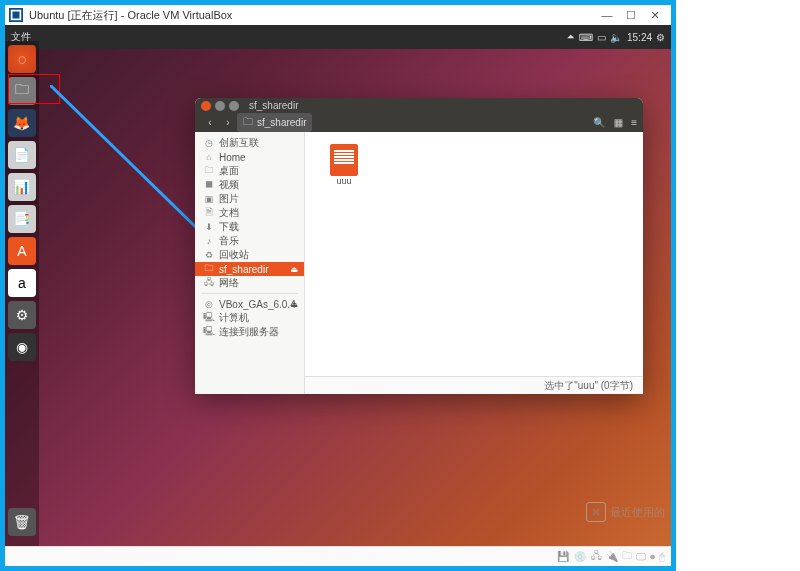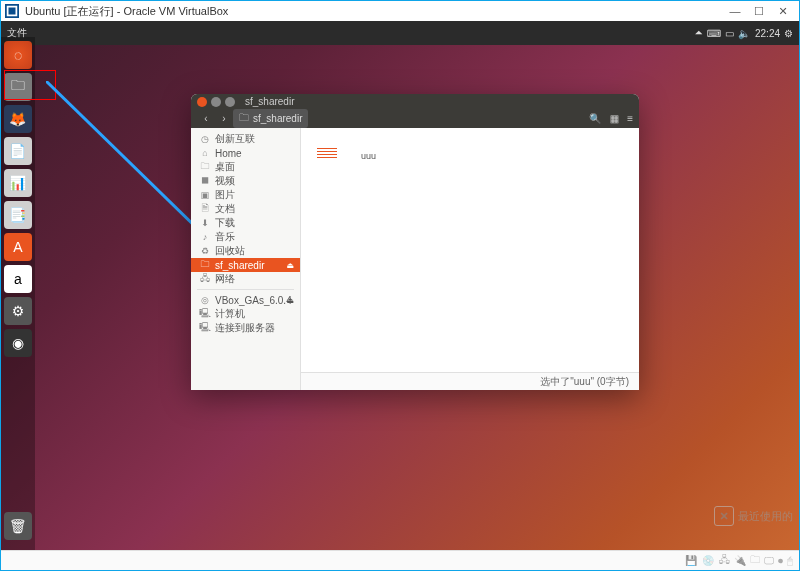--- a/index.html
+++ b/index.html
@@ -1,17 +1,17 @@
 <!DOCTYPE html>
 <html><head>
 <meta charset="utf-8">
 <style>
 * { box-sizing: border-box; margin: 0; padding: 0; font-family: "Microsoft YaHei", sans-serif; }
 html, body { width: 800px; height: 571px; overflow: hidden; }
-.vbox-window { width: 800px; height: 571px; background: #fff; display: flex; flex-direction: column; border: 1px solid #0ea5e9; }
+.vbox-window { width: 676px; height: 571px; background: #fff; display: flex; flex-direction: column; border: 5px solid #0ea5e9; }
 .titlebar { height: 20px; background: #fff; display: flex; align-items: center; padding: 0 4px; font-size: 11px; color: #333; }
 .titlebar .vb-icon { width: 14px; height: 14px; margin-right: 6px; }
 .titlebar .spacer { flex: 1; }
 .titlebar .win-btn { width: 24px; height: 18px; display: flex; align-items: center; justify-content: center; color: #555; }
 .menubar { height: 18px; background: #f5f5f5; display: flex; align-items: center; padding-left: 6px; font-size: 11px; color: #333; }
 .menubar .item { margin-right: 14px; }
 .vm-area { flex: 1; position: relative; background: linear-gradient(135deg, #3a1b2a 0%, #5d2138 25%, #8b3150 50%, #b65228 85%, #c96730 100%); overflow: hidden; }
 .ubuntu-topbar { position: absolute; top: 0; left: 0; right: 0; height: 16px; background: #2b2b2b; display: flex; align-items: center; font-size: 10px; color: #ddd; padding: 12px 6px; }
 .ubuntu-topbar .spacer { flex: 1; }
 .ubuntu-topbar .ind { margin-left: 4px; }
@@ -44,21 +44,21 @@
 .nautilus .body { flex: 1; display: flex; background: #fff; }
 .nautilus .sidebar { width: 110px; background: #f7f7f5; border-right: 1px solid #e0e0e0; font-size: 10px; color: #555; padding-top: 4px; }
 .nautilus .sb-item { display: flex; align-items: center; height: 14px; padding-left: 8px; position: relative; }
 .nautilus .sb-item .sicon { width: 12px; text-align: center; margin-right: 4px; color: #888; font-size: 9px; }
 .nautilus .sb-item.sel { background: #e95420; color: #fff; }
 .nautilus .sb-item.sel .sicon { color: #fff; }
 .nautilus .sb-item .eject { position: absolute; right: 6px; color: inherit; font-size: 8px; }
 .nautilus .sb-sep { height: 1px; background: #e0e0e0; margin: 3px 6px; }
 .nautilus .filearea { flex: 1; display: flex; flex-direction: column; }
 .nautilus .files { flex: 1; padding: 12px; display: flex; align-items: flex-start; }
-.nautilus .file { display: flex; flex-direction: row; align-items: center; width: 54px; font-size: 9px; color: #555; gap: 48px; }
+.nautilus .file { display: flex; flex-direction: column; align-items: center; width: 54px; font-size: 9px; color: #555; }
 .nautilus .file .ficon { width: 28px; height: 32px; background: #e95420; border-radius: 2px; position: relative; }
 .nautilus .file .ficon::before { content: ""; position: absolute; top: 6px; left: 4px; width: 20px; height: 14px; background: repeating-linear-gradient(#fff, #fff 2px, #e95420 2px, #e95420 3px); }
 .nautilus .statusbar { height: 18px; background: #fafafa; border-top: 1px solid #e0e0e0; display: flex; align-items: center; justify-content: flex-end; padding: 0 10px; font-size: 10px; color: #666; }
 .vbox-statusbar { height: 20px; background: #fafafa; border-top: 1px solid #e0e0e0; display: flex; align-items: center; justify-content: flex-end; padding: 0 6px; font-size: 10px; color: #777; gap: 4px; }
 .vbox-statusbar .sbi { opacity: 0.6; }
 .watermark { position: absolute; right: 6px; bottom: 24px; display: flex; align-items: center; font-size: 11px; color: #999; opacity: 0.6; }
 .watermark .wm-box { width: 20px; height: 20px; border: 1px solid #bbb; border-radius: 3px; display: flex; align-items: center; justify-content: center; margin-right: 4px; font-weight: bold; color: #888; }
 </style>
 </head>
 <body>
@@ -78,21 +78,21 @@
   </div>
 
   <div class="vm-area">
     <div class="ubuntu-topbar">
       <span>文件</span>
       <div class="spacer"></div>
       <span class="ind">⏶</span>
       <span class="ind">⌨</span>
       <span class="ind">▭</span>
       <span class="ind">🔈</span>
-      <span class="ind">22:24</span>
+      <span class="ind">15:24</span>
       <span class="ind">⚙</span>
     </div>
 
     <div class="launcher">
       <div class="licon dash">
           <span>◌</span>
         </div>
       <div class="licon files">
           <span>🗀</span>
         </div>

